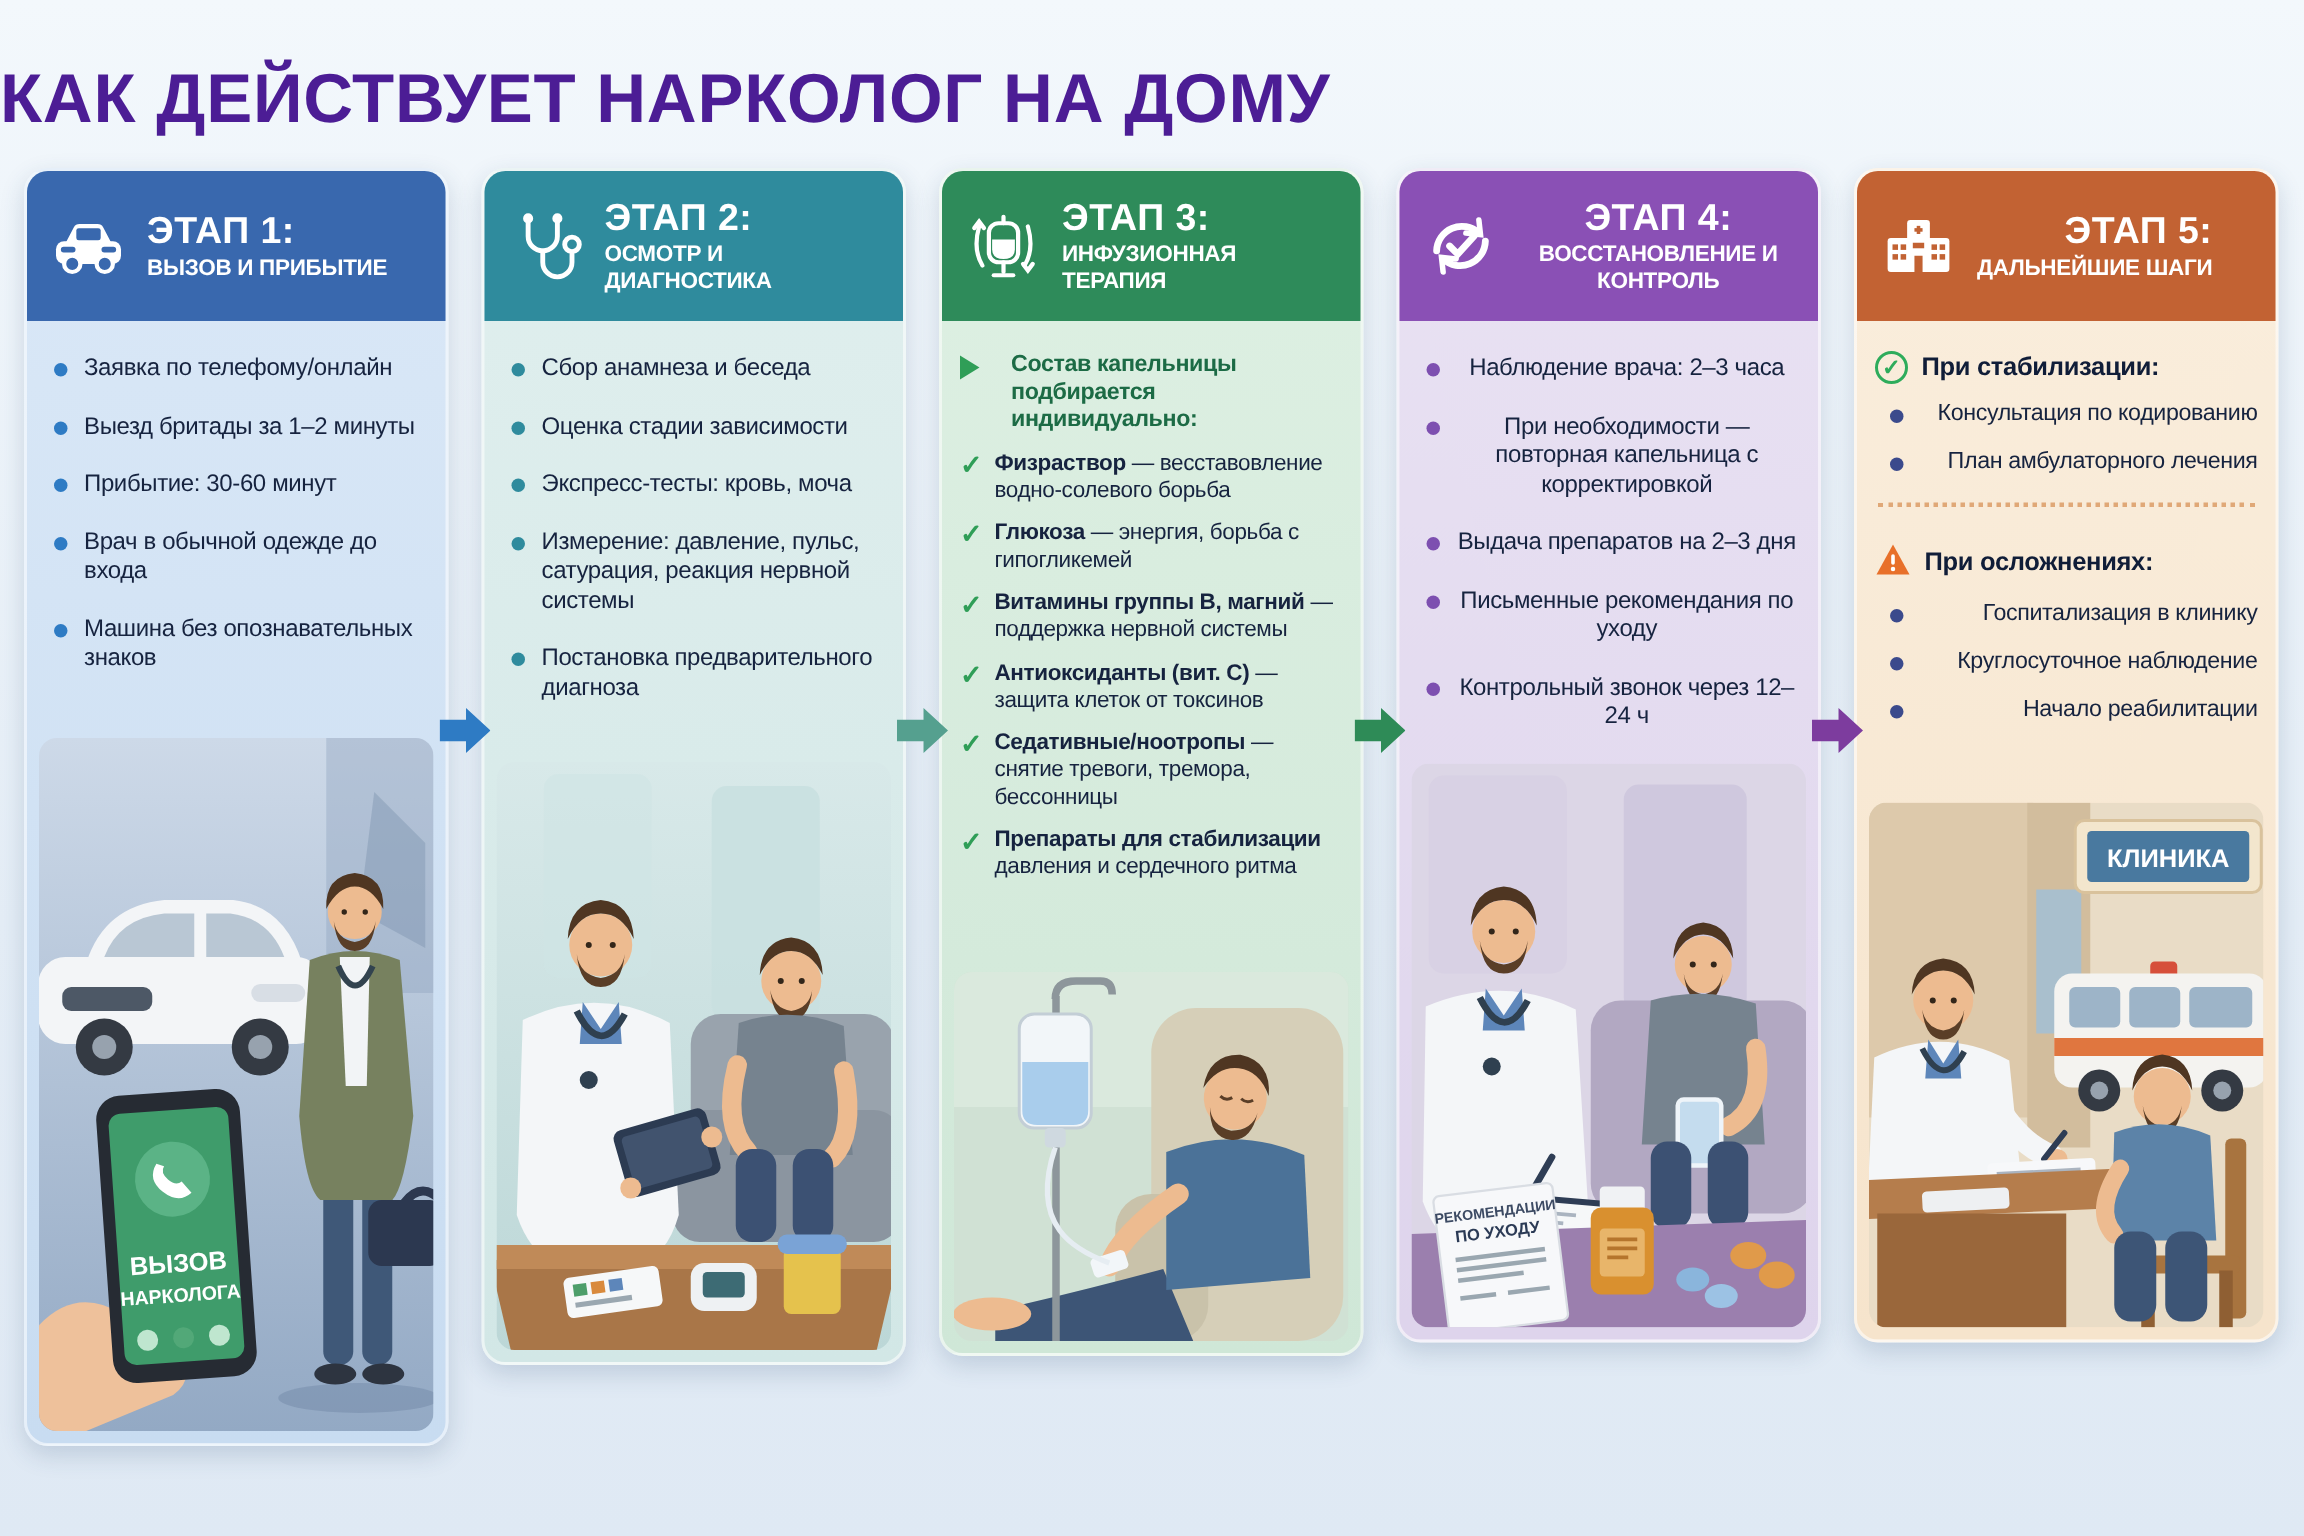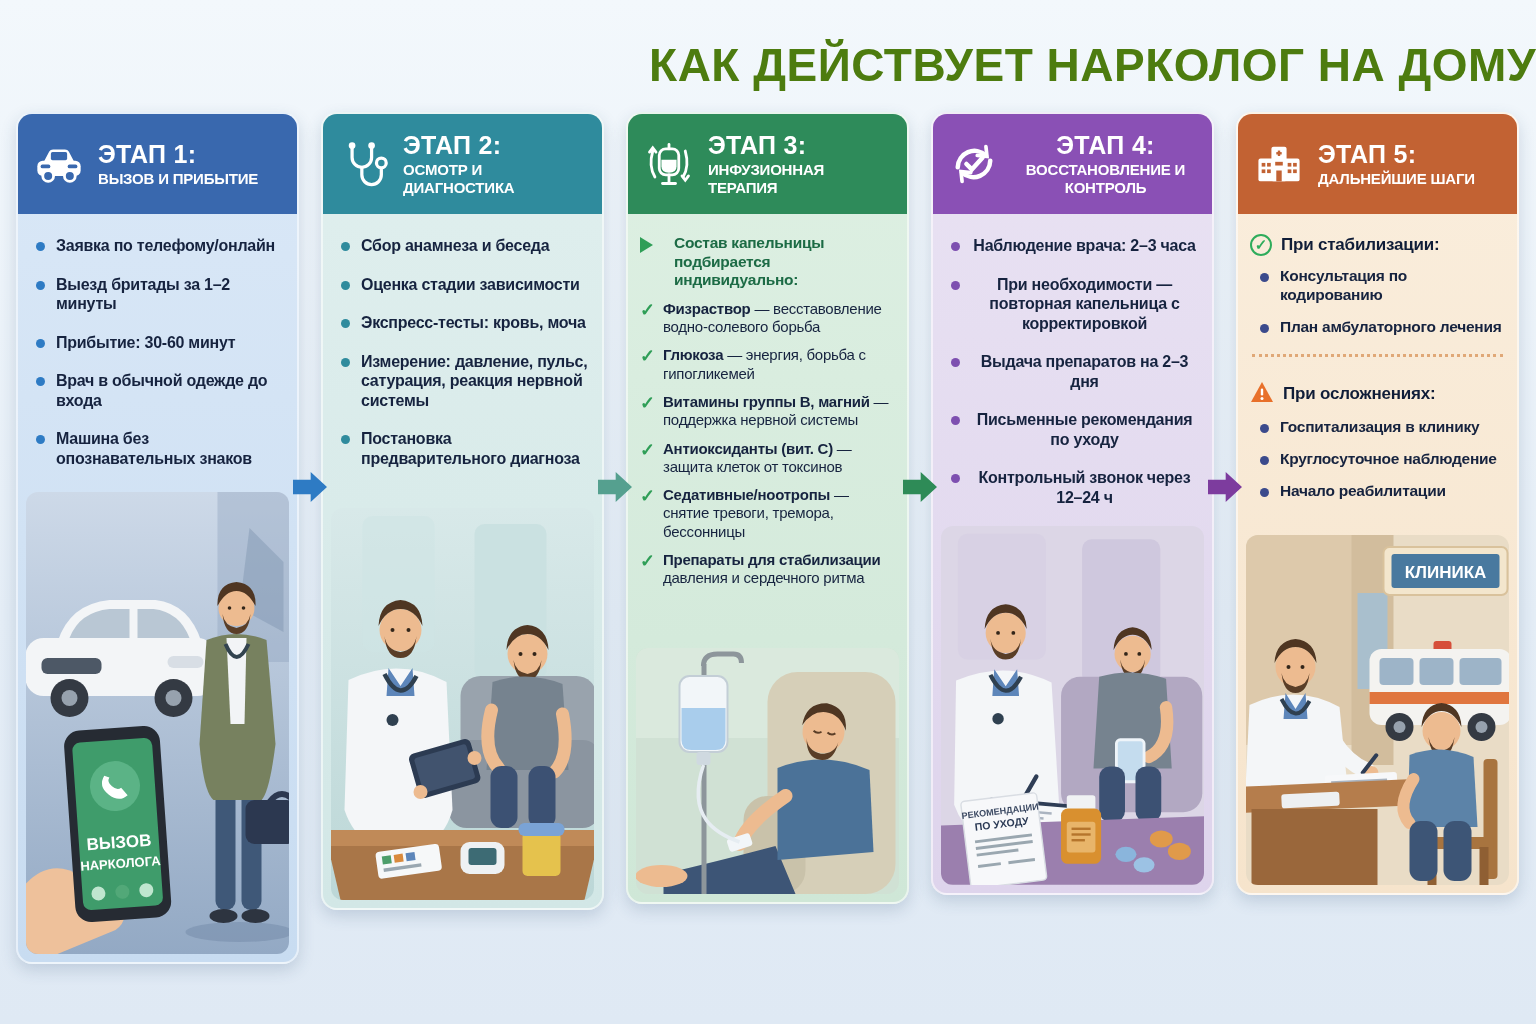--- a/index.html
+++ b/index.html
@@ -2,48 +2,48 @@
 <html lang="ru"><head>
 <meta charset="utf-8">
 <style>
   html,body{margin:0;padding:0;}
   body{
     width:1536px;height:1024px;overflow:hidden;
     background:linear-gradient(180deg,#f3f8fc 0%,#e4edf6 60%,#dfe9f4 100%);
     font-family:"Liberation Sans",sans-serif;color:#1b2a4a;
   }
   .page-title{
-    margin:38px 0 20px;text-align:right;font-size:46px;font-weight:bold;
-    color:#4d7c0f;letter-spacing:.5px;
+    margin:38px 0 20px;text-align:left;font-size:46px;font-weight:bold;
+    color:#4c1d95;letter-spacing:.5px;
   }
   .flow{display:flex;align-items:flex-start;padding:0 16px;}
   .card{
     width:283px;flex:0 0 283px;display:flex;flex-direction:column;
     border-radius:16px;background:linear-gradient(180deg,var(--body) 0%,var(--body2) 100%);
     box-shadow:0 6px 16px rgba(40,70,110,.18);border:2px solid rgba(255,255,255,.55);
     box-sizing:border-box;
   }
   .c1{--hd:#3968ae;--dot:#2e7bc4;--body:#dae8f7;--body2:#c8dcf1;height:852px;}
   .c2{--hd:#2f8b9d;--dot:#2f8b9d;--body:#e0efee;--body2:#d2e7e6;height:798px;align-items:flex-end;}
   .c3{--hd:#2e8b5a;--dot:#2f9e57;--body:#def0e3;--body2:#cfe7d7;height:792px;}
   .c4{--hd:#8a50b5;--dot:#7d4fb0;--body:#e9e2f3;--body2:#ded4ec;height:783px;text-align:center;}
-  .c5{--hd:#c26233;--dot:#3b4a8c;--body:#faeedd;--body2:#f6e4cc;height:783px;}
+  .c5{--hd:#c26233;--dot:#3b4a8c;--body:#faeedd;--body2:#f6e4cc;height:783px;text-align:right;}
   .hd{
     display:flex;align-items:center;gap:12px;background:var(--hd);
     border-radius:14px 14px 0 0;padding:14px 14px;min-height:72px;
   }
   .hicon{width:54px;height:54px;flex:0 0 54px;display:flex;align-items:center;justify-content:center;}
   .hicon svg{width:52px;height:52px;}
   .hlabel{color:#fff;font-size:25px;font-weight:bold;letter-spacing:.3px;line-height:1.05;}
   .hsub{color:#fff;font-size:15px;font-weight:bold;letter-spacing:-.2px;line-height:1.15;margin-top:3px;}
   .body{flex:1;display:flex;flex-direction:column;padding:8px 0 8px;min-height:0;}
   ul.bullets{list-style:none;margin:14px 0 0;padding:0 14px 0 16px;}
   ul.bullets li{
     position:relative;padding-left:22px;margin-bottom:19px;
-    font-size:16px;font-weight:bold;letter-spacing:-.25px;line-height:1.22;color:#16233f;
+    font-size:16px;font-weight:normal;letter-spacing:-.25px;line-height:1.22;color:#16233f;
   }
   ul.bullets li::before{
     content:"";position:absolute;left:2px;top:6px;width:9px;height:9px;border-radius:50%;
     background:var(--dot);
   }
   
   .intro{display:flex;gap:8px;padding:12px 12px 0 12px;margin-bottom:10px;}
   .tri{width:0;height:0;border-top:8px solid transparent;border-bottom:8px solid transparent;
        border-left:13px solid #2f9e57;margin-top:3px;flex:0 0 13px;}
   .intro-text{font-size:15.5px;font-weight:bold;letter-spacing:-.25px;line-height:1.2;color:#1c6b45;}

